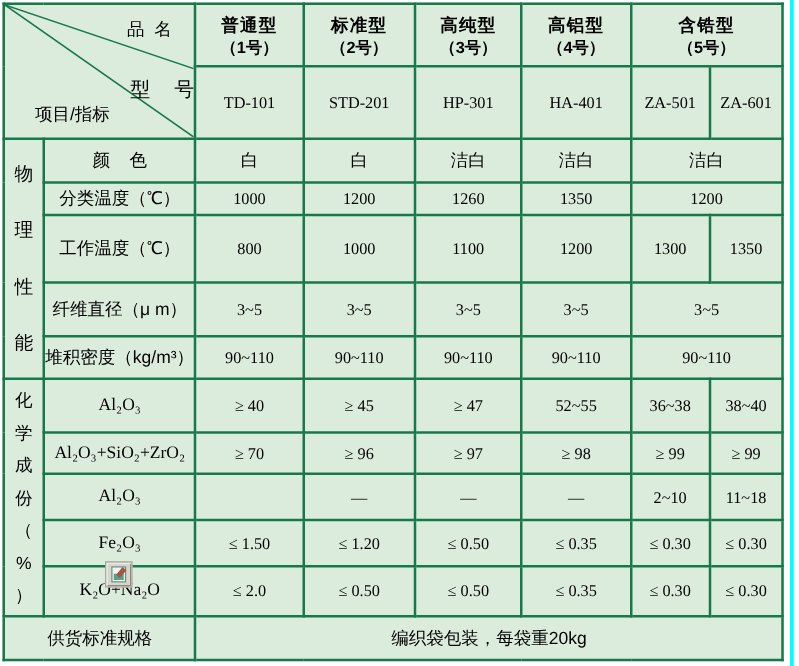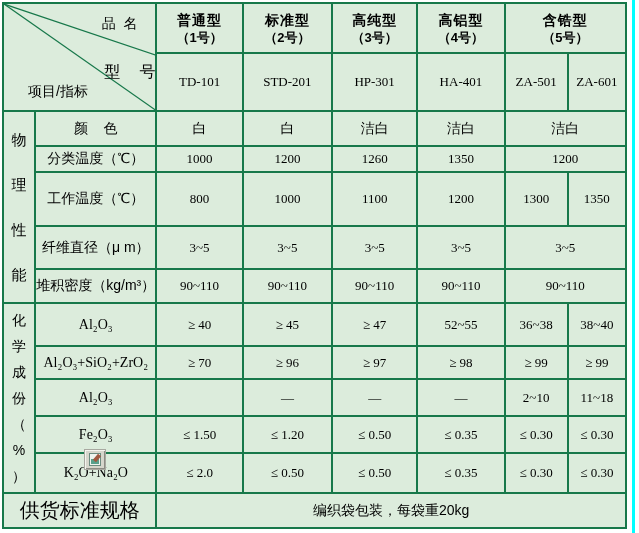--- a/index.html
+++ b/index.html
@@ -21,21 +21,21 @@
   .lbl{font-size:14px;white-space:pre;}
   .chem-lbl{font-family:"Liberation Serif","DejaVu Serif",serif;font-size:14px;}
   .vlab span{white-space:pre-line;display:block;font-size:15px;}
   .vlab-phys span{line-height:45px;}
   .vlab-chem span{line-height:26px;font-size:14px;}
   .corner{position:relative;padding:0;}
   .corner svg{position:absolute;left:0;top:0;width:100%;height:100%;}
   .corner .c-top{position:absolute;top:11px;right:18px;font-size:14px;white-space:pre;}
   .corner .c-mid{position:absolute;top:58px;right:0;font-size:16px;white-space:pre;font-family:Liberation Mono, monospace;}
   .corner .c-bot{position:absolute;bottom:9px;left:24px;font-size:14px;white-space:pre;}
-  .footer-lbl{font-size:20px;}
+  .footer-lbl{font-size:14px;}
   .footer-val{font-size:14px;}
   .cyan-line{position:absolute;left:632px;top:0;width:3px;height:533px;background:var(--cyan);}
   .icon-box{
     position:absolute;left:84px;top:449px;width:22px;height:21px;
     background:#d6d6cc;border:1px solid #a8a8a0;
     box-shadow:inset 1px 1px 0 #f4f4ee, inset -1px -1px 0 #8c8c84;
   }
   .icon-glyph{
     position:absolute;left:4px;top:3px;width:12px;height:13px;
     background:#eef4ee;border:1px solid #6c8c80;

